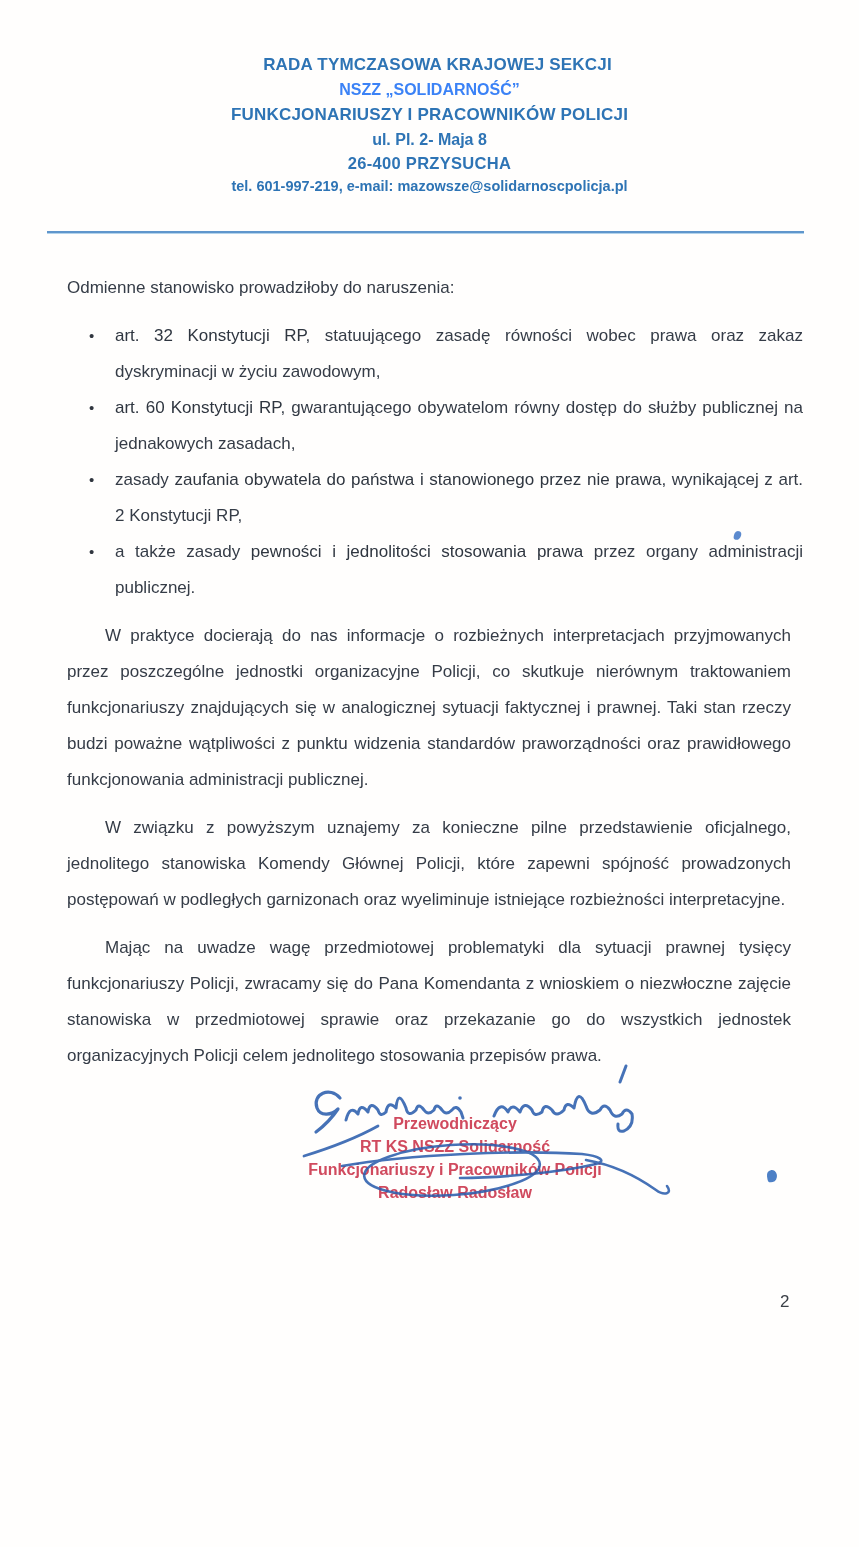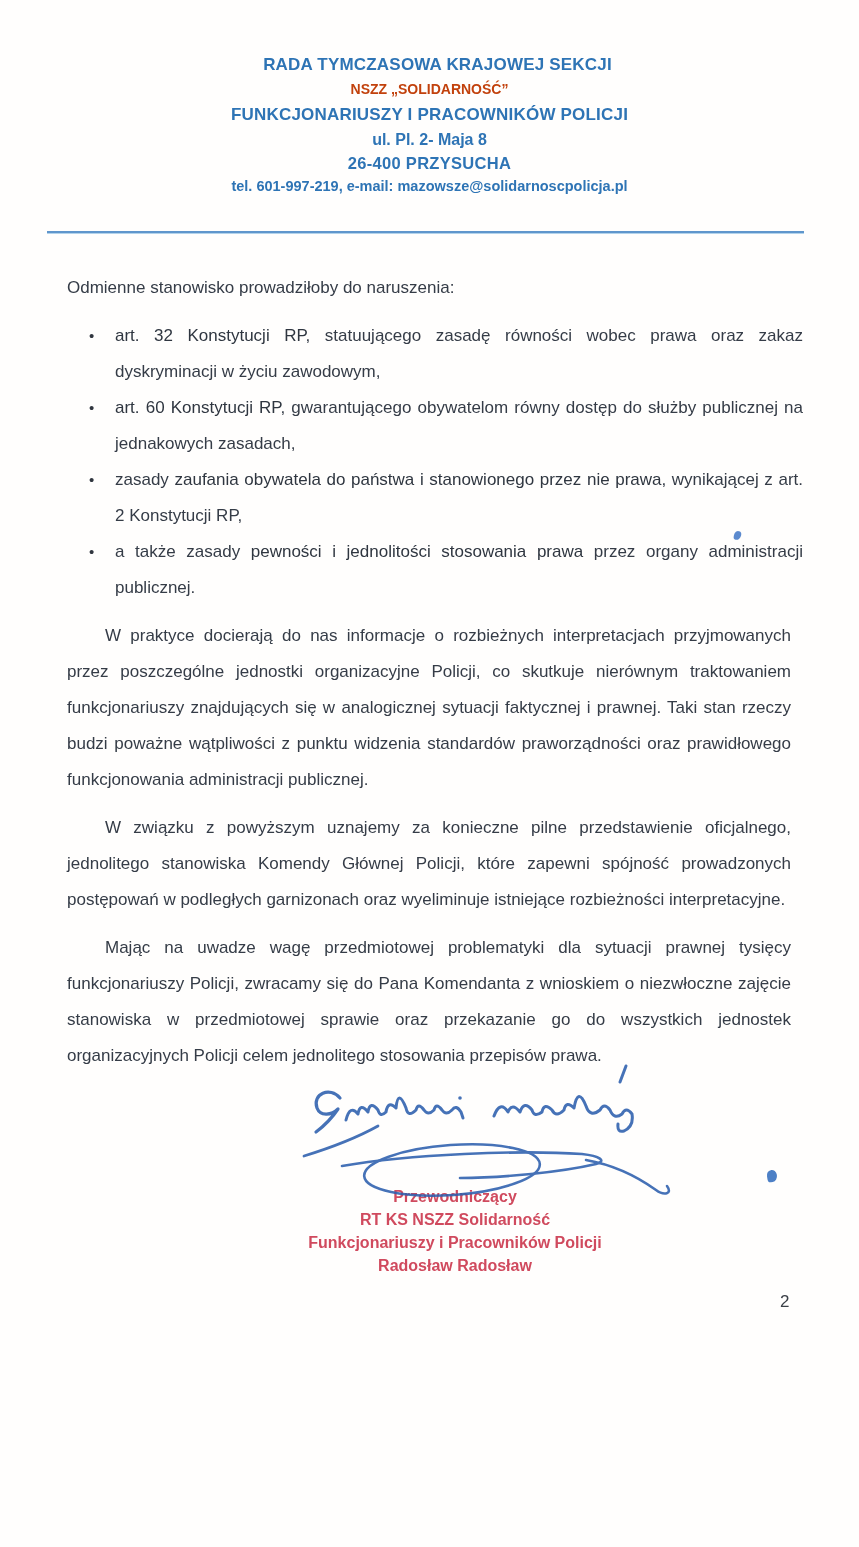--- a/index.html
+++ b/index.html
@@ -12,21 +12,21 @@
   }
   .page{position:absolute;inset:0;background:#fffefd;}
 
   
   .letterhead{
     position:absolute;top:52px;left:0;right:0;
     text-align:center;font-weight:bold;
   }
   .lh-line{color:#2e74b5;}
   .lh-1{font-size:17px;line-height:25px;letter-spacing:.2px;padding-left:16px;}
-  .lh-2{font-size:14px;line-height:25px;color:#c2410c;}
+  .lh-2{font-size:16px;line-height:25px;color:#3b82f6;}
   .lh-3{font-size:17px;line-height:26px;letter-spacing:.2px;}
   .lh-4{font-size:16px;line-height:23px;}
   .lh-5{font-size:16.5px;line-height:24px;letter-spacing:.3px;}
   .lh-6{font-size:14.5px;line-height:23px;}
 
   .header-rule{
     position:absolute;top:231px;left:47px;width:757px;height:2px;
     background:#5f96cc;
     box-shadow:0 1px 0 rgba(160,200,230,.8);
   }
@@ -49,21 +49,21 @@
   ul.points li::before{
     content:"•";
     position:absolute;left:-26px;top:0;
     font-size:15px;color:#30363f;
   }
   .para{text-indent:38px;}
   b{font-weight:normal;color:#2f3640;}
 
   
   .sig-block{
-    position:absolute;top:1185px;left:255px;width:400px;
+    position:absolute;top:1112px;left:255px;width:400px;
     text-align:center;font-weight:bold;font-size:16px;line-height:23px;
     color:#d04a5e;
   }
   .sig-ink{
     position:absolute;top:1056px;left:290px;width:410px;height:160px;
   }
   .ink-dot-small{
     position:absolute;top:531px;left:734px;width:7px;height:9px;
     background:#4076c6;border-radius:55% 45% 60% 40%;opacity:.85;
     transform:rotate(15deg);

